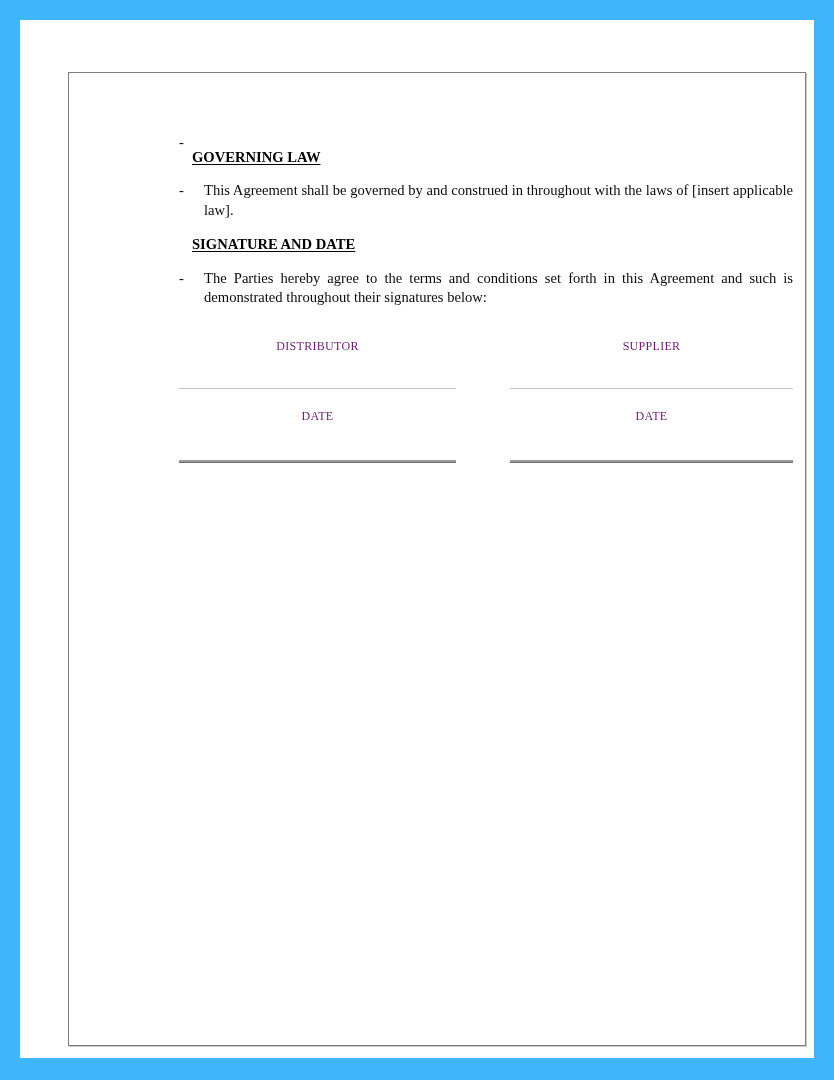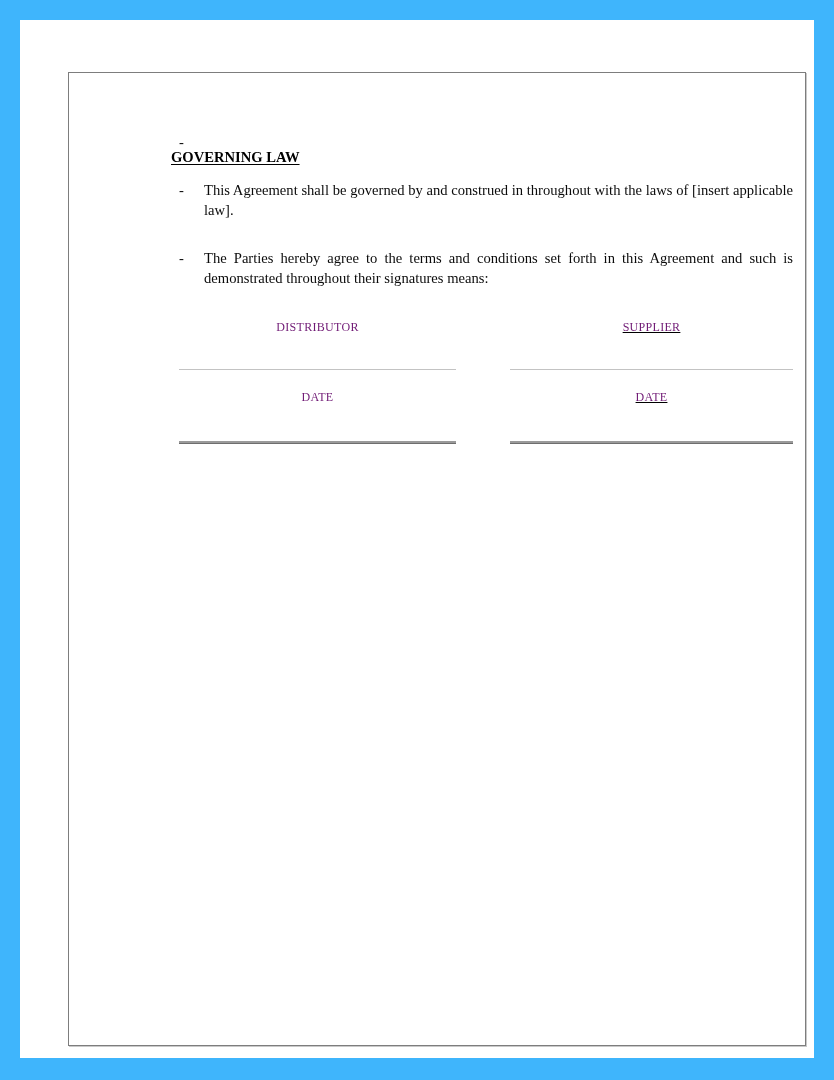--- a/index.html
+++ b/index.html
@@ -77,21 +77,21 @@
   }
 
   
   .section-heading {
     font-size: 14.6px;
     line-height: 19.4px;
     font-weight: bold;
     color: #000000;
     text-decoration: underline;
     text-underline-offset: 2px;
-    margin-left: 40px;
+    margin-left: 61px;
     display: inline-block;
   }
   .heading-wrap {
     display: block;
   }
 
   .sp-1 { height: 15px; }
   .sp-2 { height: 14px; }
   .sp-3 { height: 15px; }
   .sp-4 { height: 14px; }
@@ -105,21 +105,21 @@
   }
   .sig-columns {
     display: flex;
     width: 100%;
   }
   .sig-col {
     width: 50%;
     box-sizing: border-box;
   }
   .sig-col.left  { padding-right: 30px; }
-  .sig-col.right { padding-left: 24px; text-decoration: underline; }
+  .sig-col.right { padding-left: 24px; }
 
   .party-label {
     text-align: center;
     font-size: 12px;
     line-height: 19px;
     letter-spacing: 0.3px;
     color: #701a75;
   }
 
   .sig-line {
@@ -161,26 +161,29 @@
 
         <div class="sp-2"></div>
 
         <div class="bullet-row">
           <span class="dash">-</span>
           <span class="btext">This Agreement shall be governed by and construed in throughout with the laws of [insert applicable law].</span>
         </div>
 
         <div class="sp-3"></div>
 
+        <div class="heading-wrap">
+          <span class="section-heading">SIGNATURE AND DATE</span>
+        </div>
 
         <div class="sp-4"></div>
 
         <div class="bullet-row">
           <span class="dash">-</span>
-          <span class="btext">The Parties hereby agree to the terms and conditions set forth in this Agreement and such is demonstrated throughout their signatures means:</span>
+          <span class="btext">The Parties hereby agree to the terms and conditions set forth in this Agreement and such is demonstrated throughout their signatures below:</span>
         </div>
 
         <div class="sp-5"></div>
 
         <div id="signature-block">
 
           <div class="sig-columns">
             <div class="sig-col left">
               <div class="party-label">DISTRIBUTOR</div>
             </div>

